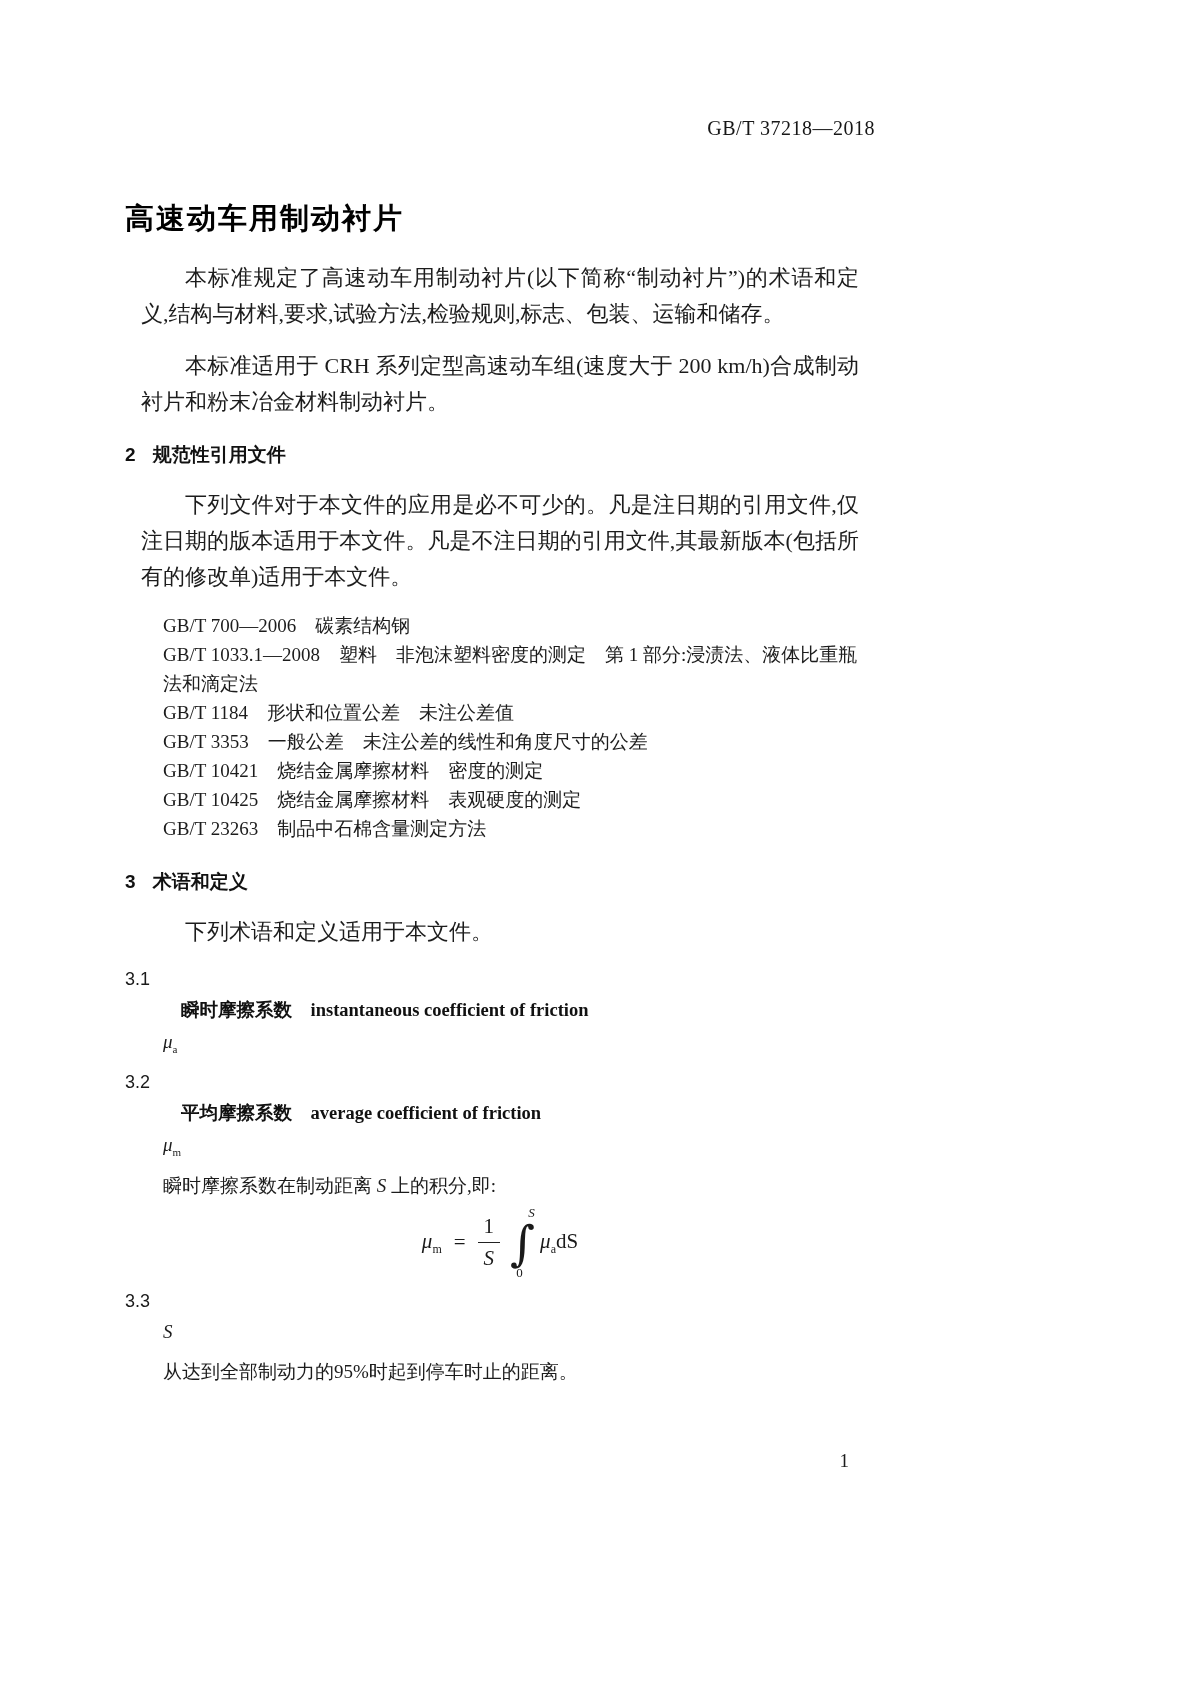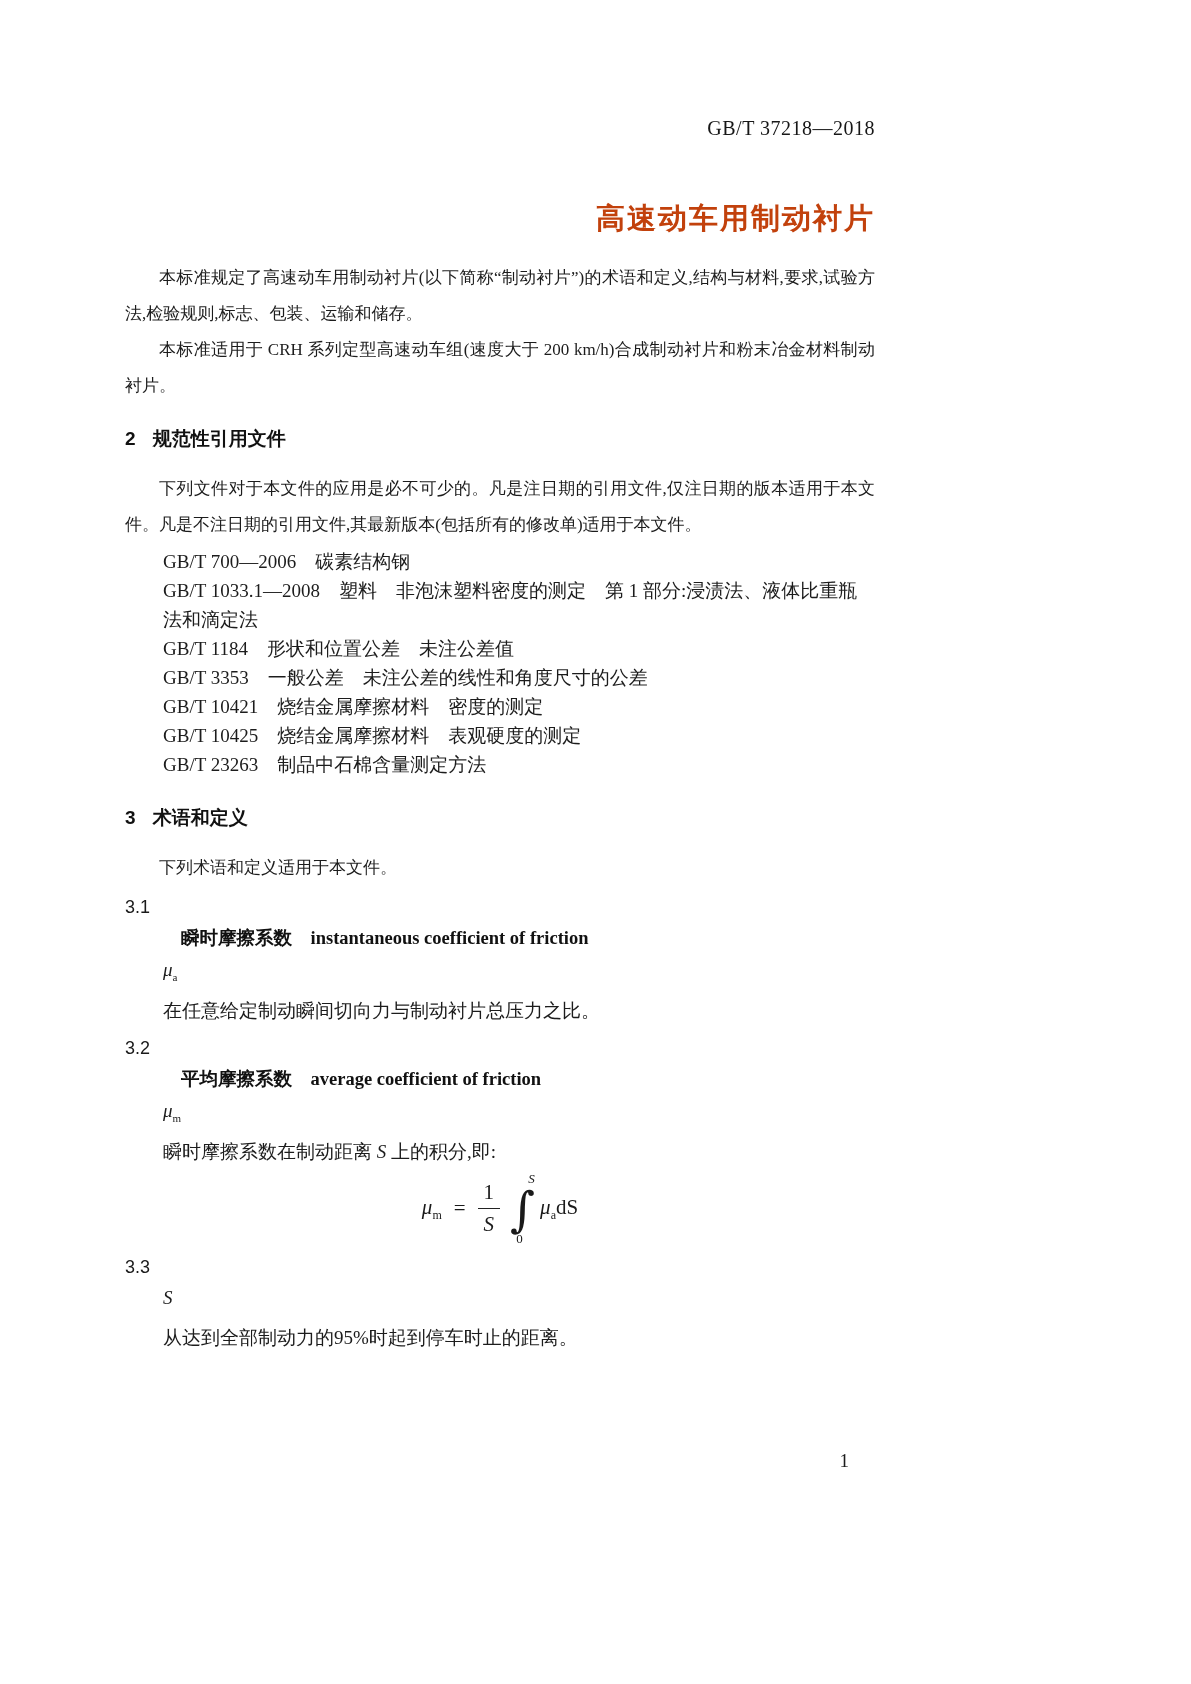--- a/index.html
+++ b/index.html
@@ -21,37 +21,37 @@
     letter-spacing: 0.5px;
     color: #171717;
   }
   .title {
     margin: 56px 0 0 0;
     font-family: Liberation Sans, sans-serif;
     font-weight: 700;
     font-size: 29px;
     line-height: 44px;
     letter-spacing: 2px;
-    text-align: right;
-    color: #c2410c;
+    text-align: left;
+    color: #000000;
   }
   .sec-heading {
     font-family: "Liberation Sans", "DejaVu Sans", sans-serif;
     font-weight: 700;
     font-size: 19px;
     line-height: 25px;
     color: #111111;
   }
   .sec-label { margin-left: 0.9em; }
   .sh-1 { margin-top: 80px; }
   .sh-2 { margin-top: 22px; }
   .sh-3 { margin-top: 26px; }
   .para {
-    margin: 0;
-    font-size: 17px;
+    margin: 16px;
+    font-size: 22px;
     line-height: 36px;
     text-indent: 2em;
     text-align: justify;
   }
   .mt20 { margin-top: 20px; }
   .refs { margin-top: 4px; padding-left: 38px; }
   .ref { font-size: 19px; line-height: 29px; white-space: pre-wrap; }
   .term-num {
     margin-top: 8px;
     font-family: "Liberation Sans", "DejaVu Sans", sans-serif;
@@ -138,21 +138,20 @@
   </div>
   <p class="para mt20">下列术语和定义适用于本文件。</p>
 
   <div class="term-num">3.1</div>
   <div class="term-heading">
     <span class="t-cn">瞬时摩擦系数</span><span class="t-en">instantaneous coefficient of friction</span>
   </div>
   <div class="term-symbol">
     <span>μ</span><sub>a</sub>
   </div>
-  <p class="term-def">在任意给定制动瞬间切向力与制动衬片总压力之比。</p>
 
   <div class="term-num">3.2</div>
   <div class="term-heading">
     <span class="t-cn">平均摩擦系数</span><span class="t-en">average coefficient of friction</span>
   </div>
   <div class="term-symbol">
     <span>μ</span><sub>m</sub>
   </div>
   <p class="term-def">
     <span>瞬时摩擦系数在制动距离 </span><span class="d-var">S</span><span> 上的积分,即:</span>

